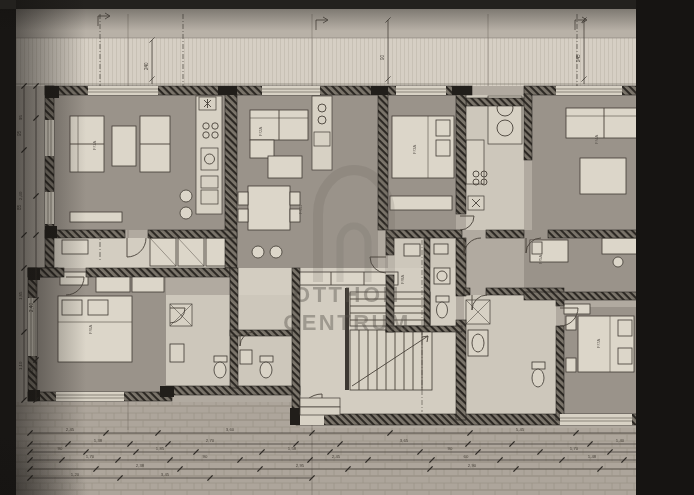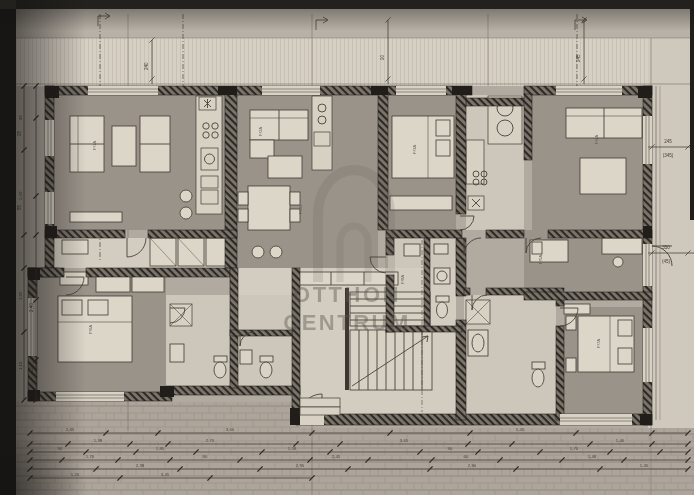--- a/index.html
+++ b/index.html
@@ -1,17 +1,17 @@
 <!DOCTYPE html>
 <html><head>
 <meta charset="utf-8">
 <title>scan</title>
 <style>
   html,body{margin:0;padding:0;background:#161412;}
-  .shot{position:relative;width:694px;height:495px;overflow:hidden;font-family:"Liberation Sans",sans-serif;}
+  .shot{position:relative;width:636px;height:495px;overflow:hidden;font-family:"Liberation Sans",sans-serif;}
   svg{display:block}
   text{font-family:"Liberation Sans",sans-serif;fill:#4a443c}
   .w{fill:url(#wh);stroke:#26221e;stroke-width:.6}
   .pier{fill:#211e1a}
   .fr{fill:#dcd6c9;stroke:#403b34;stroke-width:.8}
   .frl{fill:#d7d1c4;stroke:#403b34;stroke-width:.7}
   .fix{fill:#d9d3c6;stroke:#3c3731;stroke-width:.8}
   .ln{stroke:#474139;fill:none;stroke-width:.9}
   .thin{stroke:#6e6860;stroke-width:.7;fill:none}
   .dash{stroke:#56504a;stroke-width:.8;fill:none;stroke-dasharray:5 2 1 2}

